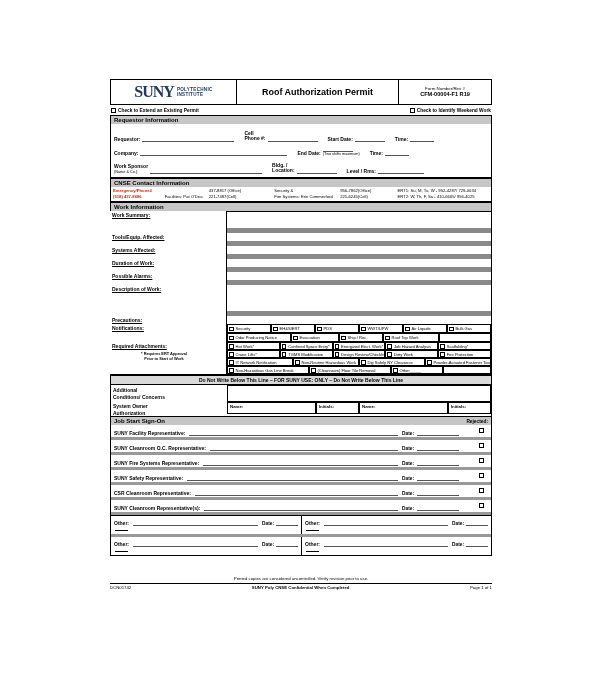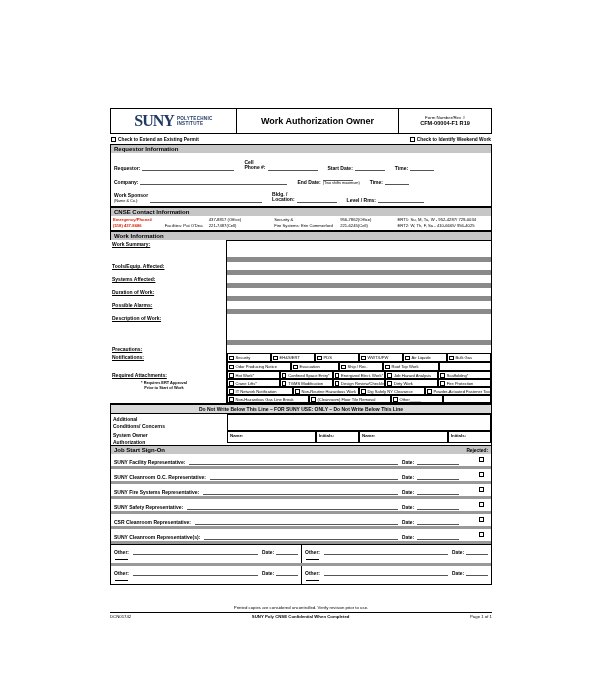--- a/index.html
+++ b/index.html
@@ -1,17 +1,17 @@
 <!DOCTYPE html>
 <html><head>
 <meta charset="utf-8">
 <style>
   * { margin:0; padding:0; box-sizing:border-box; }
   html,body { width:600px; height:700px; background:#ffffff; font-family:"Liberation Sans", sans-serif; color:#000; }
-  .doc { position:absolute; left:110px; top:108px; width:382px; font-size:5px; }
+  .doc { position:absolute; left:110px; top:79px; width:382px; font-size:5px; }
 
   
   .hdr { display:flex; border:1px solid #000; height:26px; background:#fff; }
   .hdr-logo { width:126px; border-right:1px solid #000; display:flex; align-items:center; justify-content:center; gap:3px; }
   .suny { font-family:"Liberation Serif", serif; font-weight:bold; color:#203864; font-size:16px; letter-spacing:-1px; }
   .poly { color:#203864; font-size:4.6px; font-weight:bold; line-height:1.15; letter-spacing:.3px; }
   .hdr-title { flex:1; border-right:1px solid #000; display:flex; align-items:center; justify-content:center; font-weight:bold; font-size:9px; }
   .hdr-form { width:92px; display:flex; flex-direction:column; align-items:center; justify-content:center; font-size:4.4px; line-height:1.3; }
   .hdr-form .fnum { font-weight:bold; font-size:5.6px; }
 
@@ -103,21 +103,21 @@
 <div class="doc">
 
   <div class="hdr">
     <div class="hdr-logo">
       <span class="suny">SUNY</span>
       <span class="poly">
         <span>POLYTECHNIC</span><br>
         <span>INSTITUTE</span>
       </span>
     </div>
-    <div class="hdr-title">Work Authorization Owner</div>
+    <div class="hdr-title">Roof Authorization Permit</div>
     <div class="hdr-form">
       <span>Form Number/Rev #</span>
       <span class="fnum">CFM-00004-F1 R19</span>
     </div>
   </div>
 
   <div class="cbrow">
     <span class="cbitem">
       <span class="cb"></span>
       <span>Check to Extend an Existing Permit</span>

